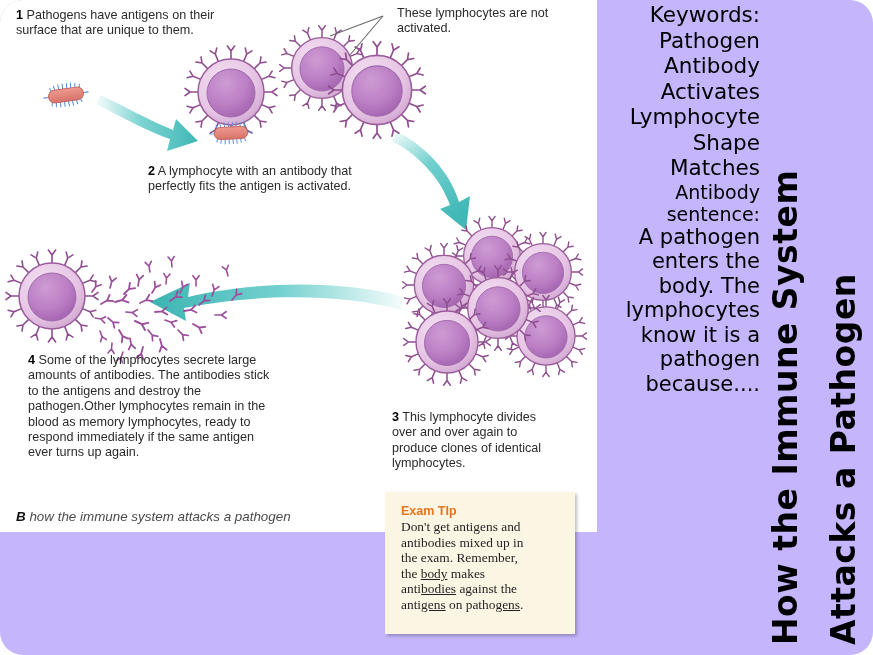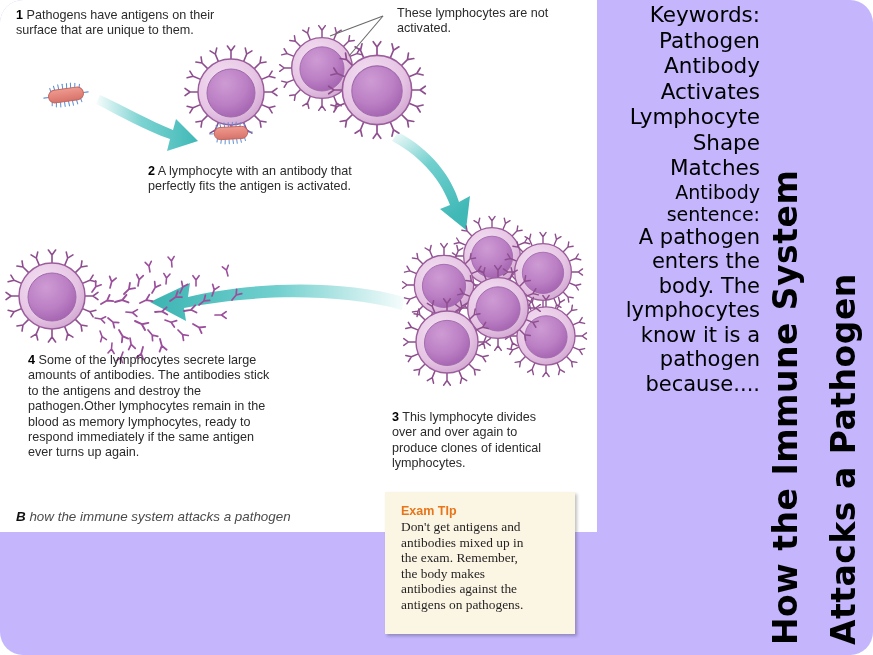--- a/index.html
+++ b/index.html
@@ -83,21 +83,21 @@
     font-size: 12.5px;
     font-family: "Liberation Sans", sans-serif;
     margin-bottom: 1px;
   }
   #exam-tip .tip-body {
     color: #231f20;
     font-size: 13.4px;
     line-height: 15.6px;
     font-family: "Liberation Serif", serif;
   }
-  .u { }
+  .u { text-decoration: underline; }
 
   
   #keywords-panel {
     position: absolute;
     left: 597px;
     top: 0;
     width: 163px;
     height: 655px;
     padding: 2px 0 0 6px;
     box-sizing: border-box;

